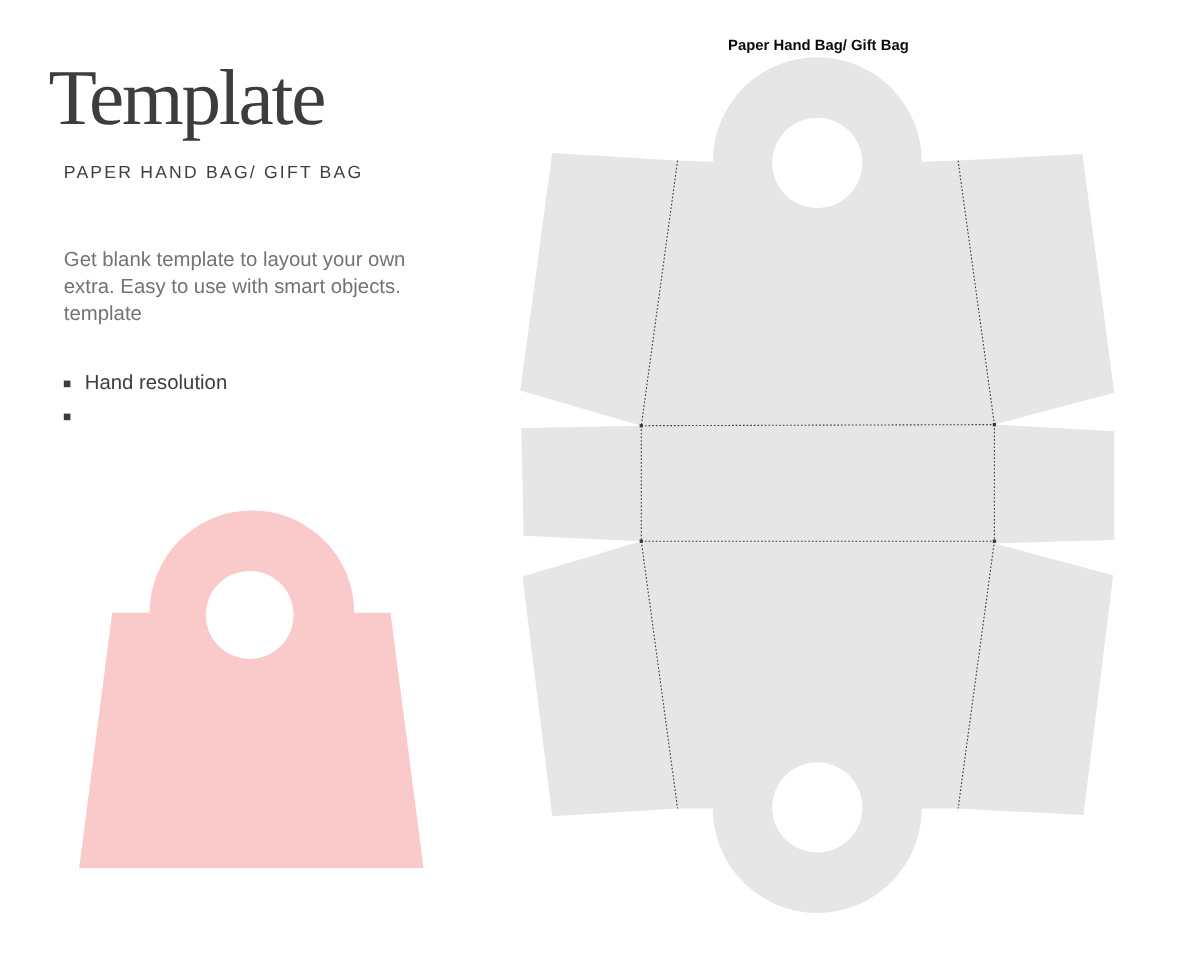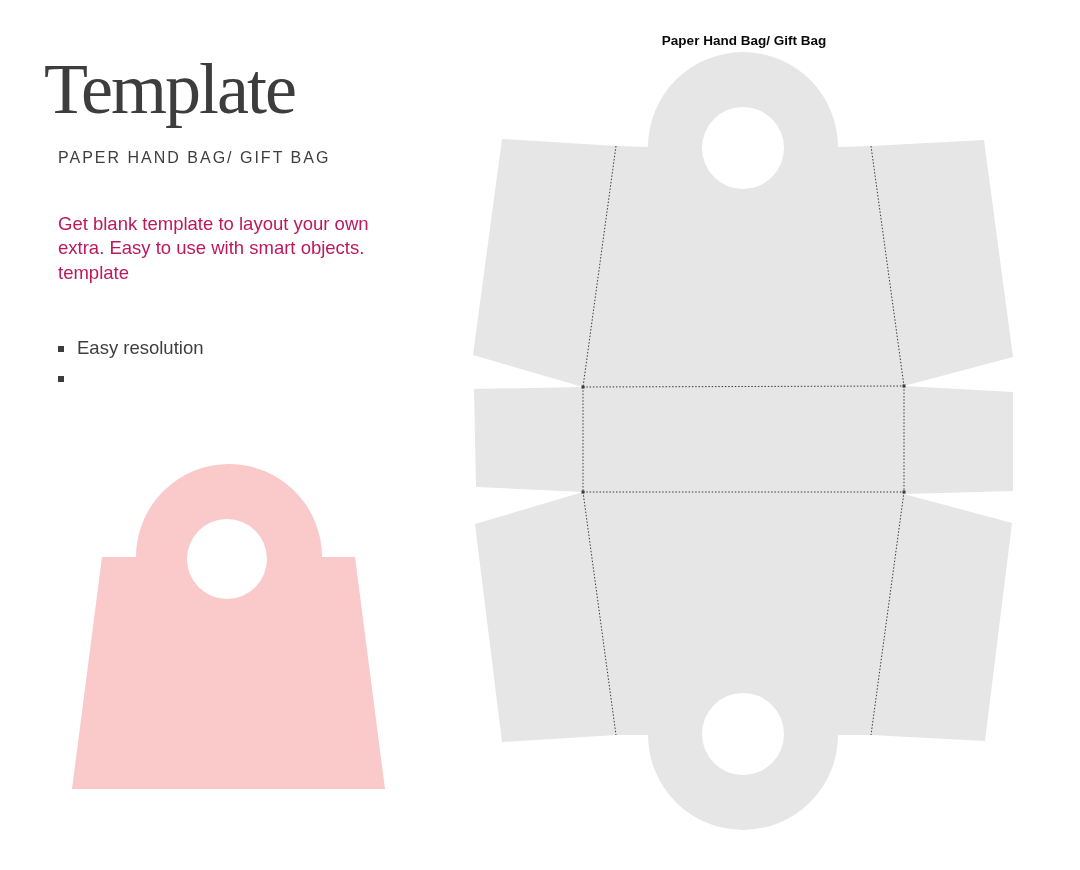--- a/index.html
+++ b/index.html
@@ -30,24 +30,24 @@
     left: 58px;
     top: 149px;
     font-size: 16px;
     letter-spacing: 2px;
     color: #3e3e3e;
     white-space: nowrap;
   }
   .description {
     position: absolute;
     left: 58px;
-    top: 212px;
+    top: 224px;
     font-size: 18.5px;
     line-height: 24.3px;
-    color: #be185d;
+    color: #737373;
   }
   .features {
     position: absolute;
     left: 58px;
     top: 333px;
     margin: 0;
     padding: 0;
     list-style: none;
     font-size: 18.5px;
     color: #3e3e3e;
@@ -102,21 +102,21 @@
 
   <div class="subtitle">PAPER HAND BAG/ GIFT BAG</div>
 
   <div class="description">
     <div>Get blank template to layout your own</div>
     <div>extra. Easy to use with smart objects.</div>
     <div>template</div>
   </div>
 
   <ul class="features">
-    <li><span class="bullet-square"></span><span>Easy resolution</span></li>
+    <li><span class="bullet-square"></span><span>Hand resolution</span></li>
     <li><span class="bullet-square"></span></li>
   </ul>
 
   <svg class="bag-illustration-svg" viewBox="50 440 360 370">
     <path fill="#FAC9C9" fill-rule="evenodd" d="M 102,557 L 136,557 A 93,93 0 0 1 322,557 L 355,557 L 385,789 L 72,789 Z
              M 267,559 A 40,40 0 1 1 187,559 A 40,40 0 1 1 267,559 Z"></path>
   </svg>
 
   <div class="diagram-label">Paper Hand Bag/ Gift Bag</div>
 

